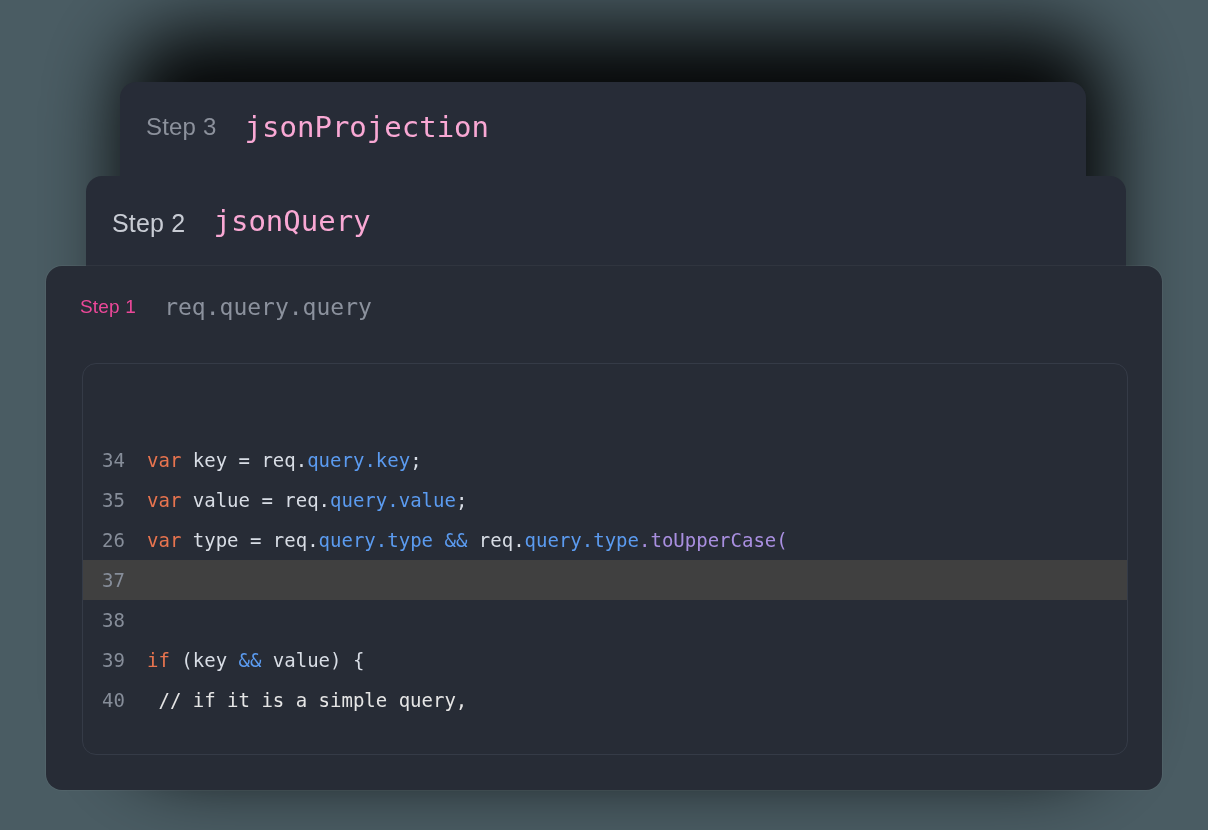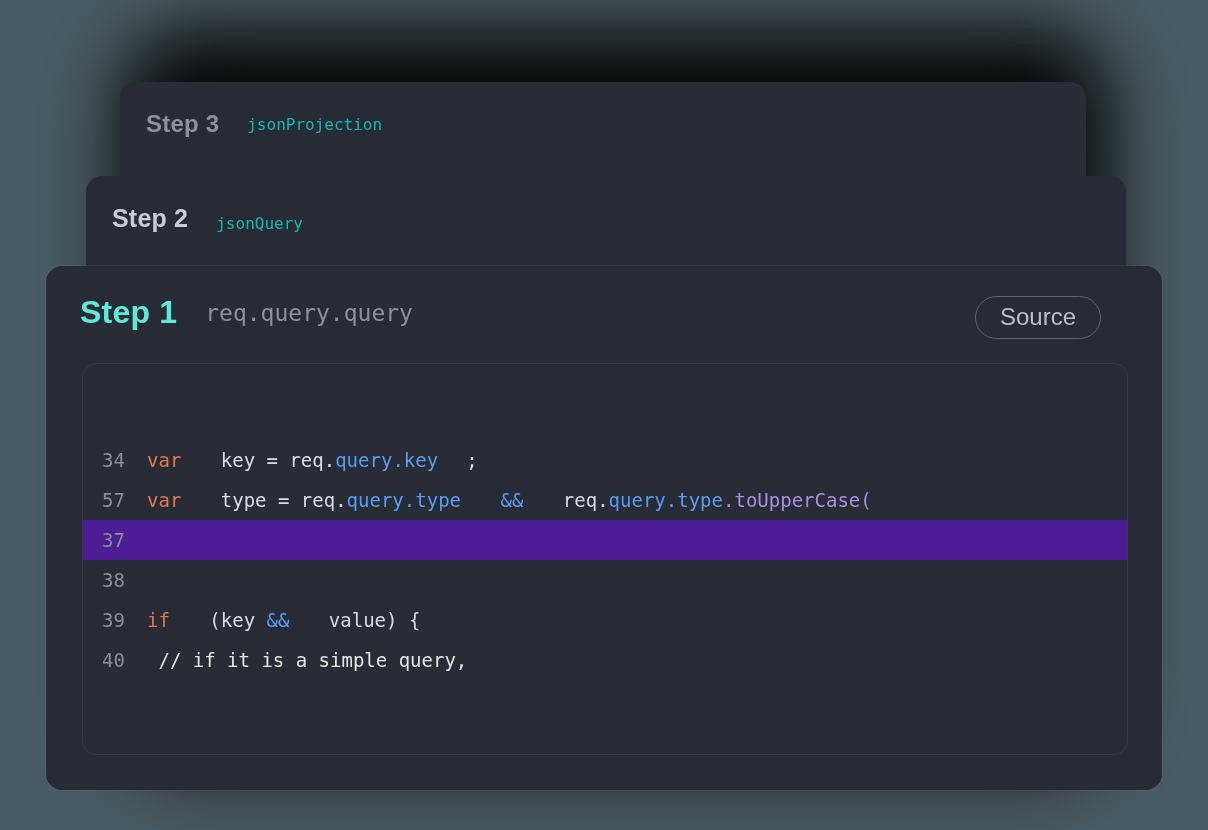--- a/index.html
+++ b/index.html
@@ -83,32 +83,32 @@
     align-items: flex-end;
   }
   .head-1 {
     left: 34px;
     top: 28px;
     right: 30px;
   }
 
   .step-label {
     font-size: 25px;
-    font-weight: bold;
+    font-weight: normal;
     letter-spacing: 0.2px;
     white-space: nowrap;
   }
   .step-label.dim { color: #8c919c; font-size: 24px; }
   .step-label.dim2 { color: #c8ccd4; font-size: 25px; }
-  .step-label.bright { color: #5eead4; font-size: 32px; }
+  .step-label.bright { color: #ec4899; font-size: 19px; }
 
   .step-expr {
     font-family: "DejaVu Sans Mono", "Liberation Mono", monospace;
-    font-size: 16px;
-    color: #14b8a6;
+    font-size: 29px;
+    color: #f9a8d4;
     margin-left: 28px;
     white-space: nowrap;
   }
   .step-expr.e1 {
     color: #8b919d;
     font-size: 23px;
   }
 
   .source-btn {
     position: absolute;
@@ -160,39 +160,39 @@
   .code-row {
     position: relative;
     display: flex;
     align-items: center;
     height: 40px;
     font-family: "DejaVu Sans Mono", "Liberation Mono", monospace;
     font-size: 19px;
     white-space: pre;
   }
   .code-row.hl {
-    background: #4c1d95;
+    background: #404040;
   }
 
   .ln {
     width: 64px;
     min-width: 64px;
     text-align: right;
     color: #868d99;
     padding-right: 22px;
     box-sizing: border-box;
   }
   .code-text { color: #d8dde5; }
 
   .tok-kw   { color: #e8744f; text-align: right; }
   .tok-prop { color: #5b9bf0; }
   .tok-fn   { color: #a98fe0; }
   .tok-op   { color: #5b9bf0; }
   .tok-com  { color: #e5e5e5; }
-  .tok-plain{ color: #d8dde5; margin-left: 28px; }
+  .tok-plain{ color: #d8dde5; }
 
   .mark {
     background: #f5cd46;
     border-radius: 3px;
     padding: 2px 1px;
   }
   .mark .tok-plain { color: #1d2028; }
   .mark .tok-prop  { color: #1e63c8; }
 </style>
 </head>
@@ -214,36 +214,39 @@
       <span class="step-label dim2">Step 2</span>
       <span class="step-expr">jsonQuery</span>
     </div>
   </div>
 
   <div class="card card-1">
 
     <div class="card-head head-1">
       <span class="step-label bright">Step 1</span>
       <span class="step-expr e1">req.query.query</span>
-      <button class="source-btn">Source</button>
     </div>
 
     <div class="code-panel">
 
 
       <div class="code-lines">
 
         <div class="code-row">
           <span class="ln">34</span>
           <span class="code-text"><span class="tok-kw">var</span><span class="tok-plain"> key = req.</span><span class="tok-prop">query</span><span class="tok-prop">.</span><span class="tok-prop">key</span><span class="tok-plain">;</span></span>
         </div>
 
-
-        <div class="code-row">
-          <span class="ln">57</span>
+        <div class="code-row">
+          <span class="ln">35</span>
+          <span class="code-text"><span class="tok-kw">var</span><span class="tok-plain"> value = req.</span><span class="tok-prop">query</span><span class="tok-prop">.</span><span class="tok-prop">value</span><span class="tok-plain">;</span></span>
+        </div>
+
+        <div class="code-row">
+          <span class="ln">26</span>
           <span class="code-text"><span class="tok-kw">var</span><span class="tok-plain"> type = req.</span><span class="tok-prop">query</span><span class="tok-prop">.</span><span class="tok-prop">type</span><span class="tok-plain"> </span><span class="tok-op">&amp;&amp;</span><span class="tok-plain"> req.</span><span class="tok-prop">query</span><span class="tok-prop">.</span><span class="tok-prop">type</span><span class="tok-fn">.</span><span class="tok-fn">toUpperCase</span><span class="tok-fn">(</span></span>
         </div>
 
         <div class="code-row hl">
           <span class="ln">37</span>
         </div>
 
         <div class="code-row">
           <span class="ln">38</span>
           <span class="code-text"></span>

